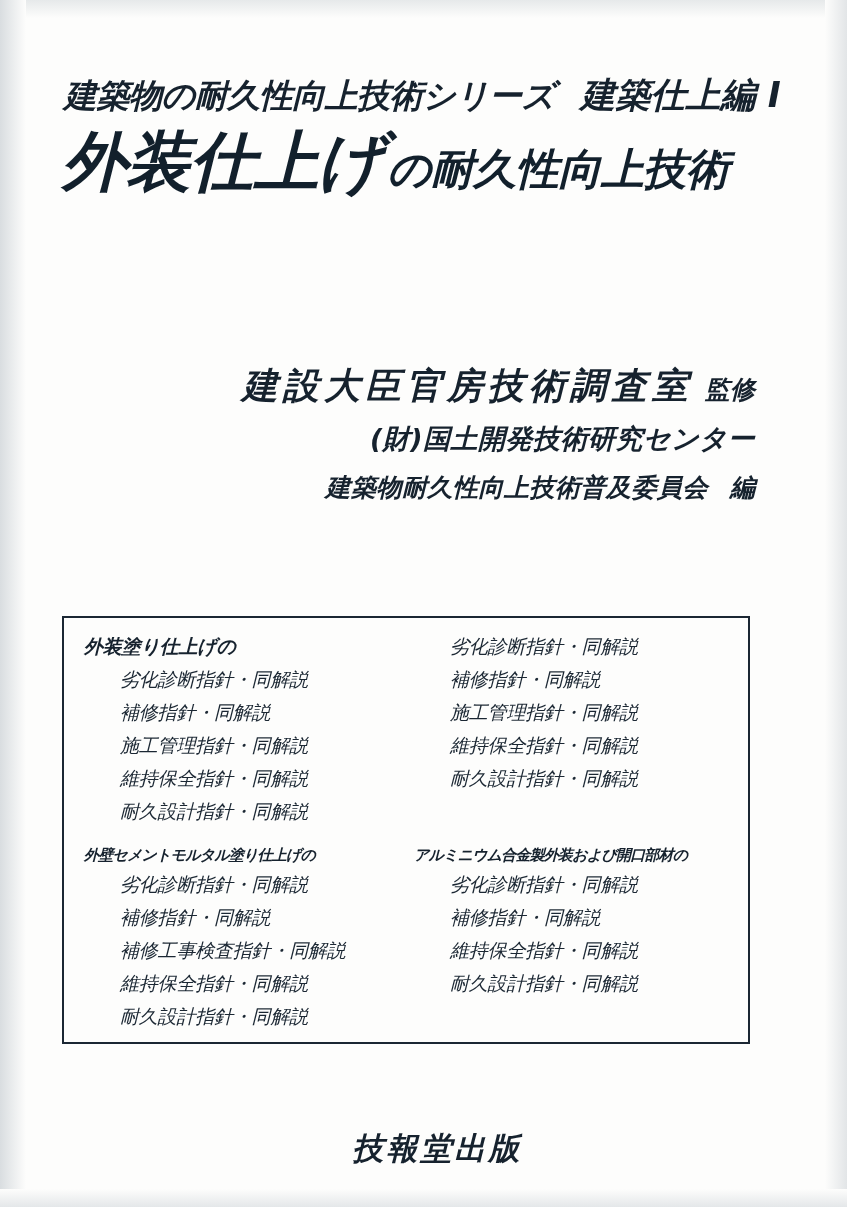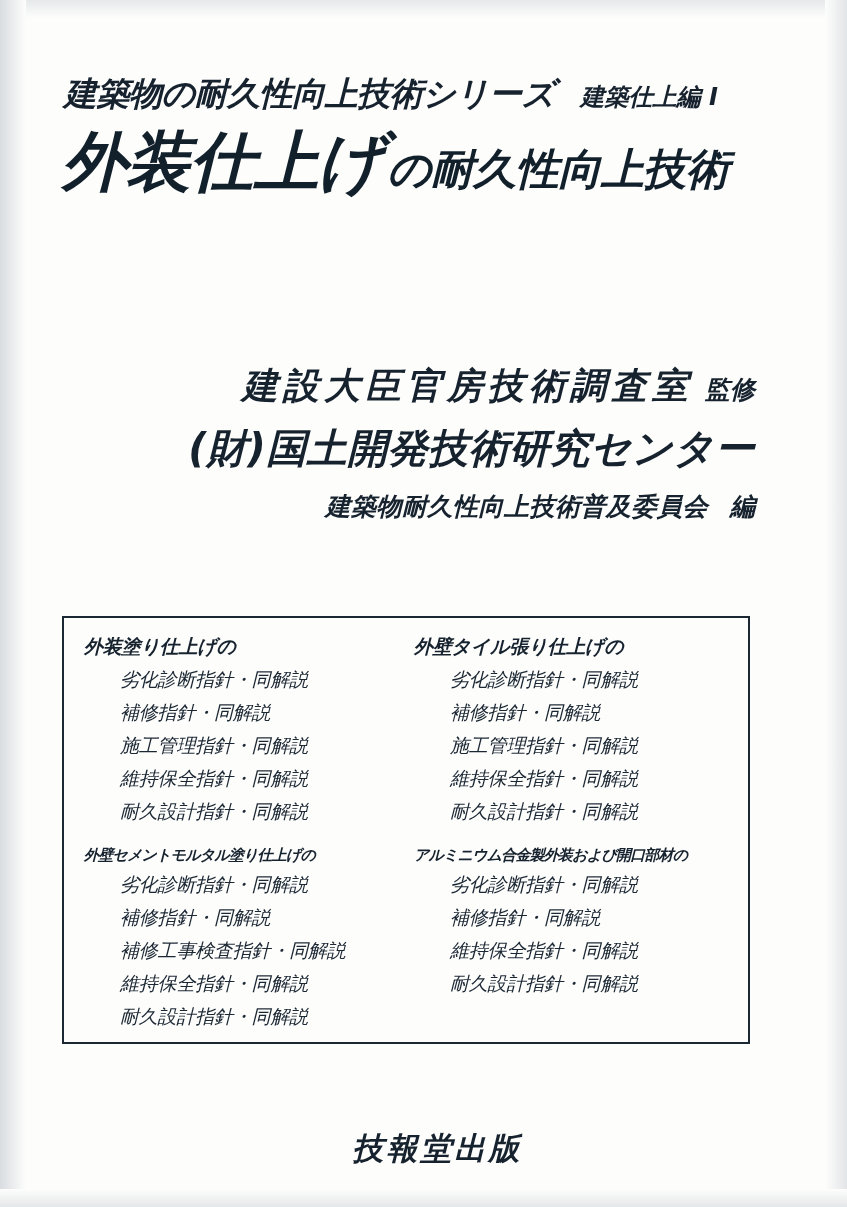--- a/index.html
+++ b/index.html
@@ -61,21 +61,21 @@
     gap: 26px;
     white-space: nowrap;
   }
   .series-title {
     font-size: 33px;
     font-weight: 700;
     letter-spacing: -0.5px;
     color: #16222e;
   }
   .series-volume {
-    font-size: 24px;
+    font-size: 35px;
     font-weight: 700;
     color: #16222e;
     letter-spacing: 0px;
   }
 
   .main-title {
     position: absolute;
     left: 62px;
     top: 128px;
     width: 740px;
@@ -121,21 +121,21 @@
     letter-spacing: 5px;
     color: #16222e;
   }
   .supervisor-role {
     font-size: 25px;
     font-weight: 600;
     margin-left: 12px;
     color: #16222e;
   }
   .editor-org {
-    font-size: 40px;
+    font-size: 27px;
     font-weight: 600;
     letter-spacing: 0.5px;
     color: #16222e;
   }
   .editor-committee {
     font-size: 25px;
     font-weight: 600;
     letter-spacing: 0.5px;
     color: #16222e;
   }
@@ -245,21 +245,20 @@
       <div class="group">
         <div class="group-heading">外装塗り仕上げの</div>
         <div class="group-item">劣化診断指針・同解説</div>
         <div class="group-item">補修指針・同解説</div>
         <div class="group-item">施工管理指針・同解説</div>
         <div class="group-item">維持保全指針・同解説</div>
         <div class="group-item">耐久設計指針・同解説</div>
       </div>
 
       <div class="group">
-        <div class="group-heading">外壁タイル張り仕上げの</div>
         <div class="group-item">劣化診断指針・同解説</div>
         <div class="group-item">補修指針・同解説</div>
         <div class="group-item">施工管理指針・同解説</div>
         <div class="group-item">維持保全指針・同解説</div>
         <div class="group-item">耐久設計指針・同解説</div>
       </div>
 
       <div class="group">
         <div class="group-heading small">外壁セメントモルタル塗り仕上げの</div>
         <div class="group-item">劣化診断指針・同解説</div>

